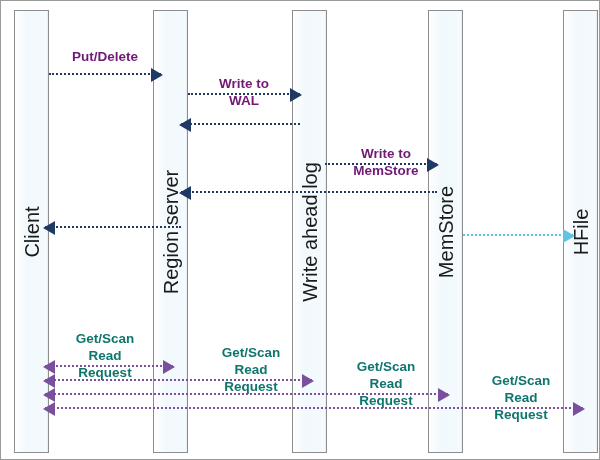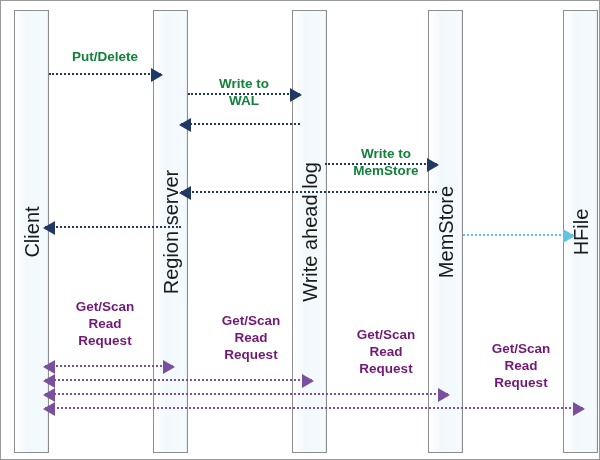--- a/index.html
+++ b/index.html
@@ -71,26 +71,26 @@
   .msg.purple .head.right{ border-left-color:#7a4f9e; }
   .msg.purple .head.left{ border-right-color:#7a4f9e; }
   .msg.cyan .head.right{ border-left-color:#5fc3e4; }
 
   
   .msg-label{
     position:absolute;
     text-align:center;
     font-size:13.5px;
     font-weight:bold;
-    color:#15803d;
+    color:#701a75;
     line-height:17px;
     white-space:pre-line;
     pointer-events:none;
   }
-  .msg-label.purple{ color:#701a75; }
+  .msg-label.purple{ color:#0f766e;margin-top:32px; }
   .msg-label.cyan{ color:#1f3864; }
 </style>
 </head>
 <body>
 
 <div id="canvas">
 
   <div class="lifeline" style="left:13px;">
     <span class="lifeline-label">Client</span>
   </div>

